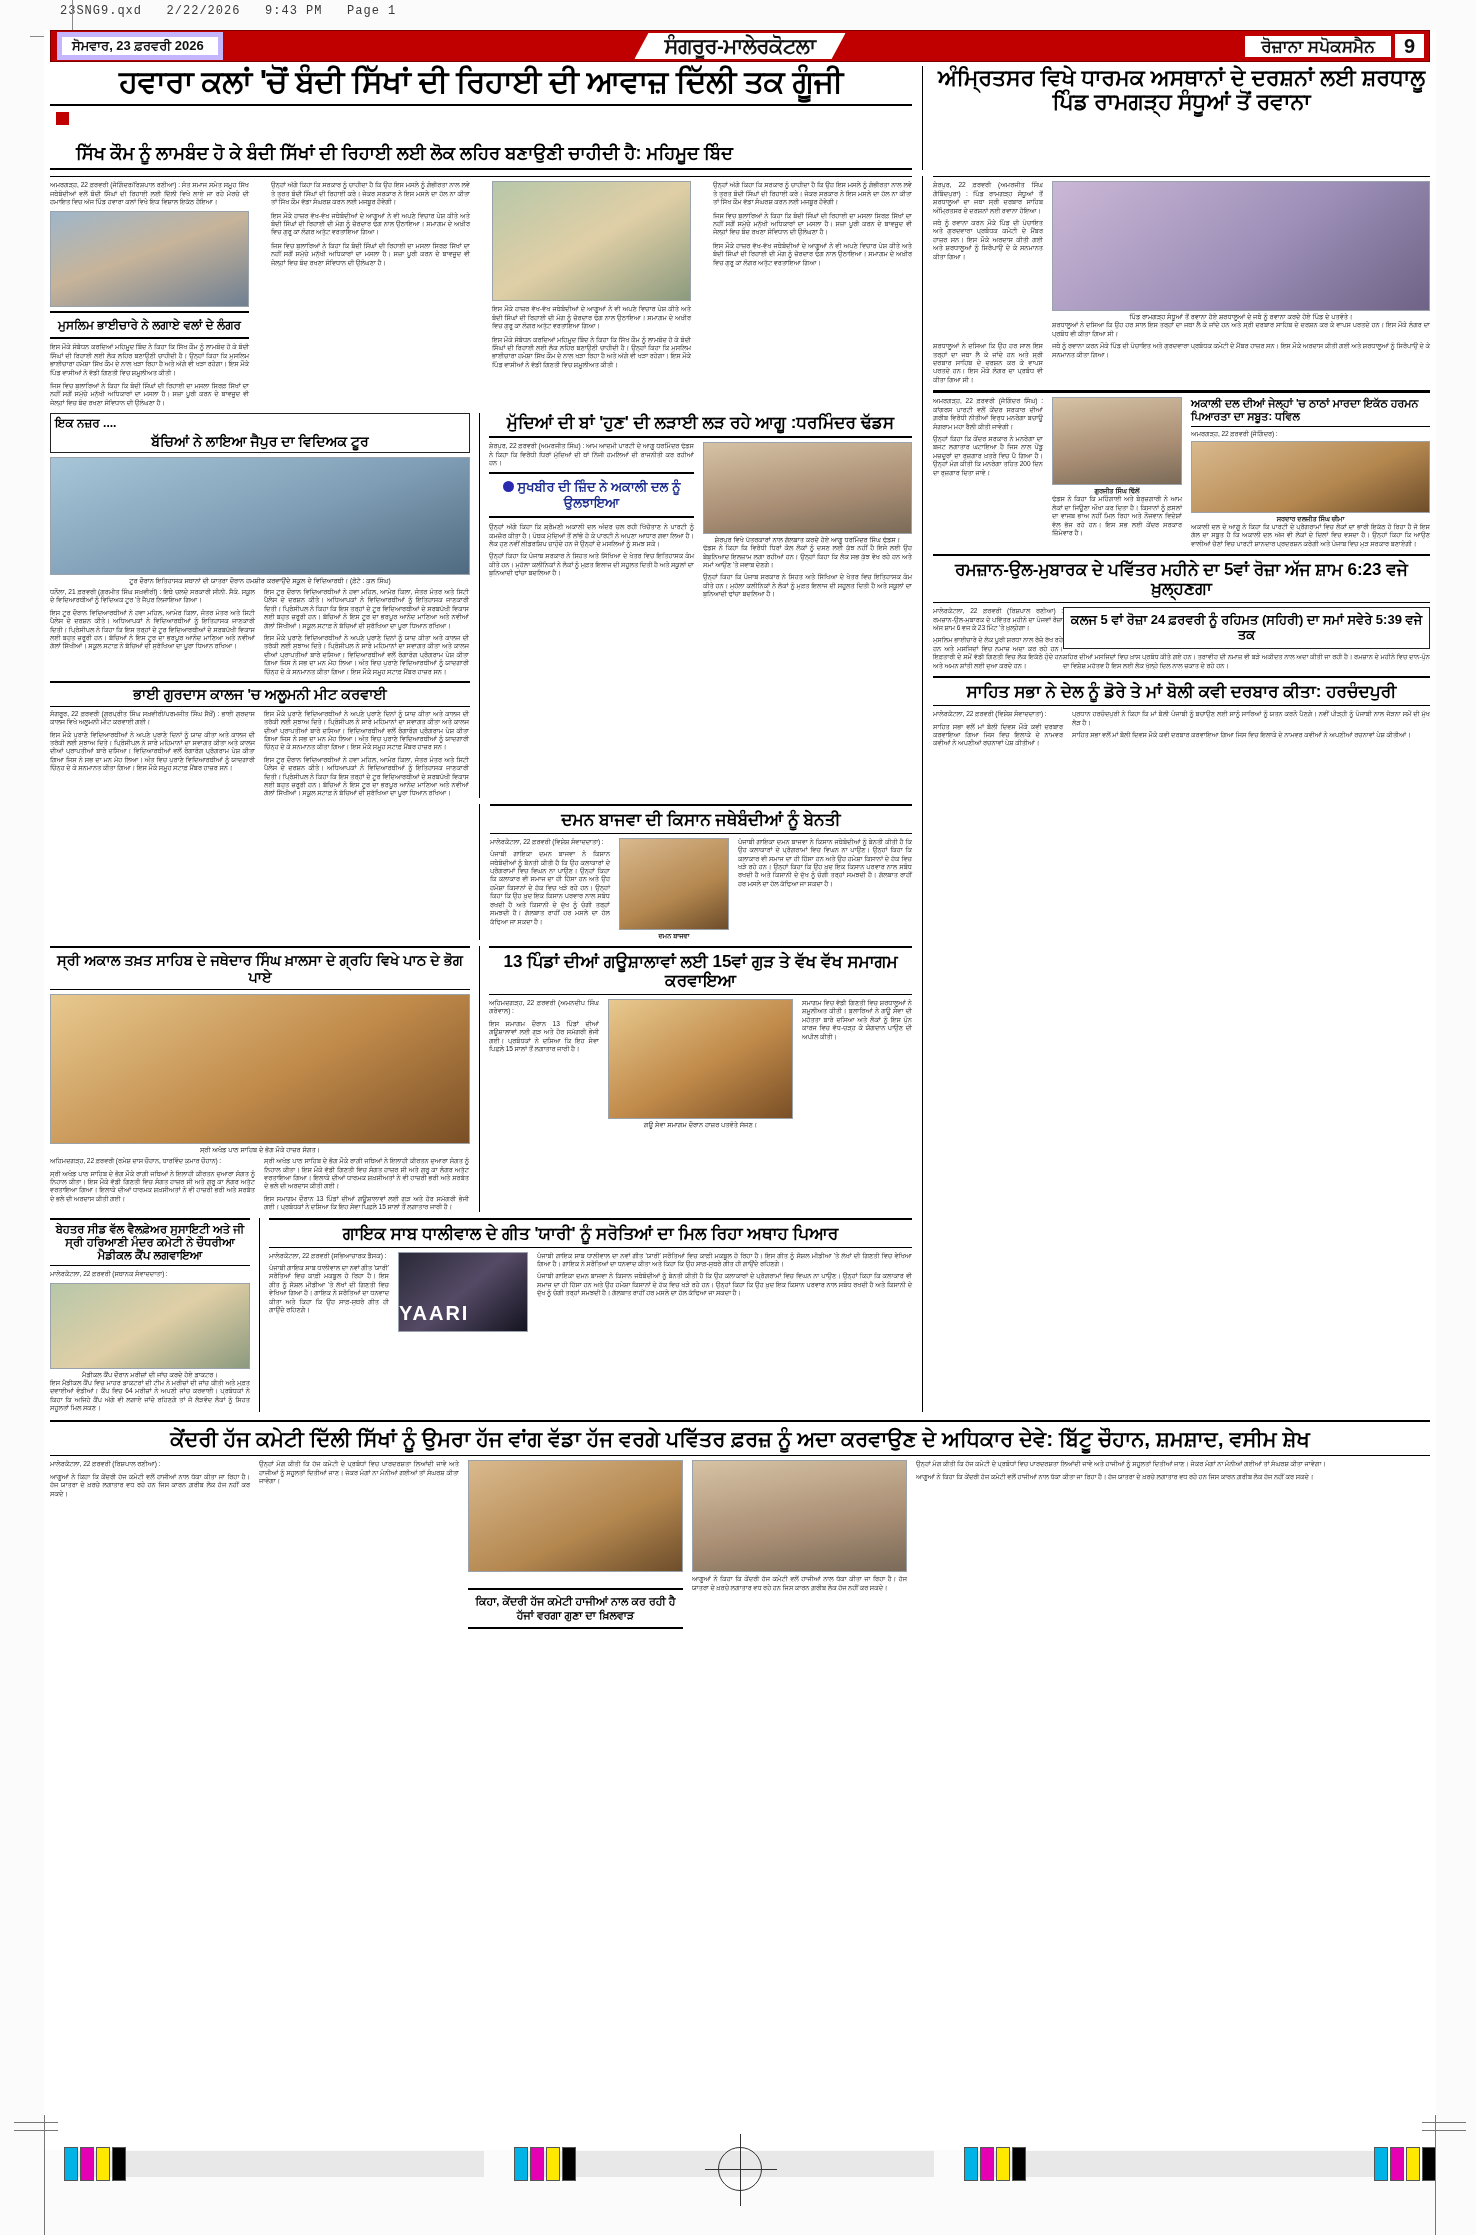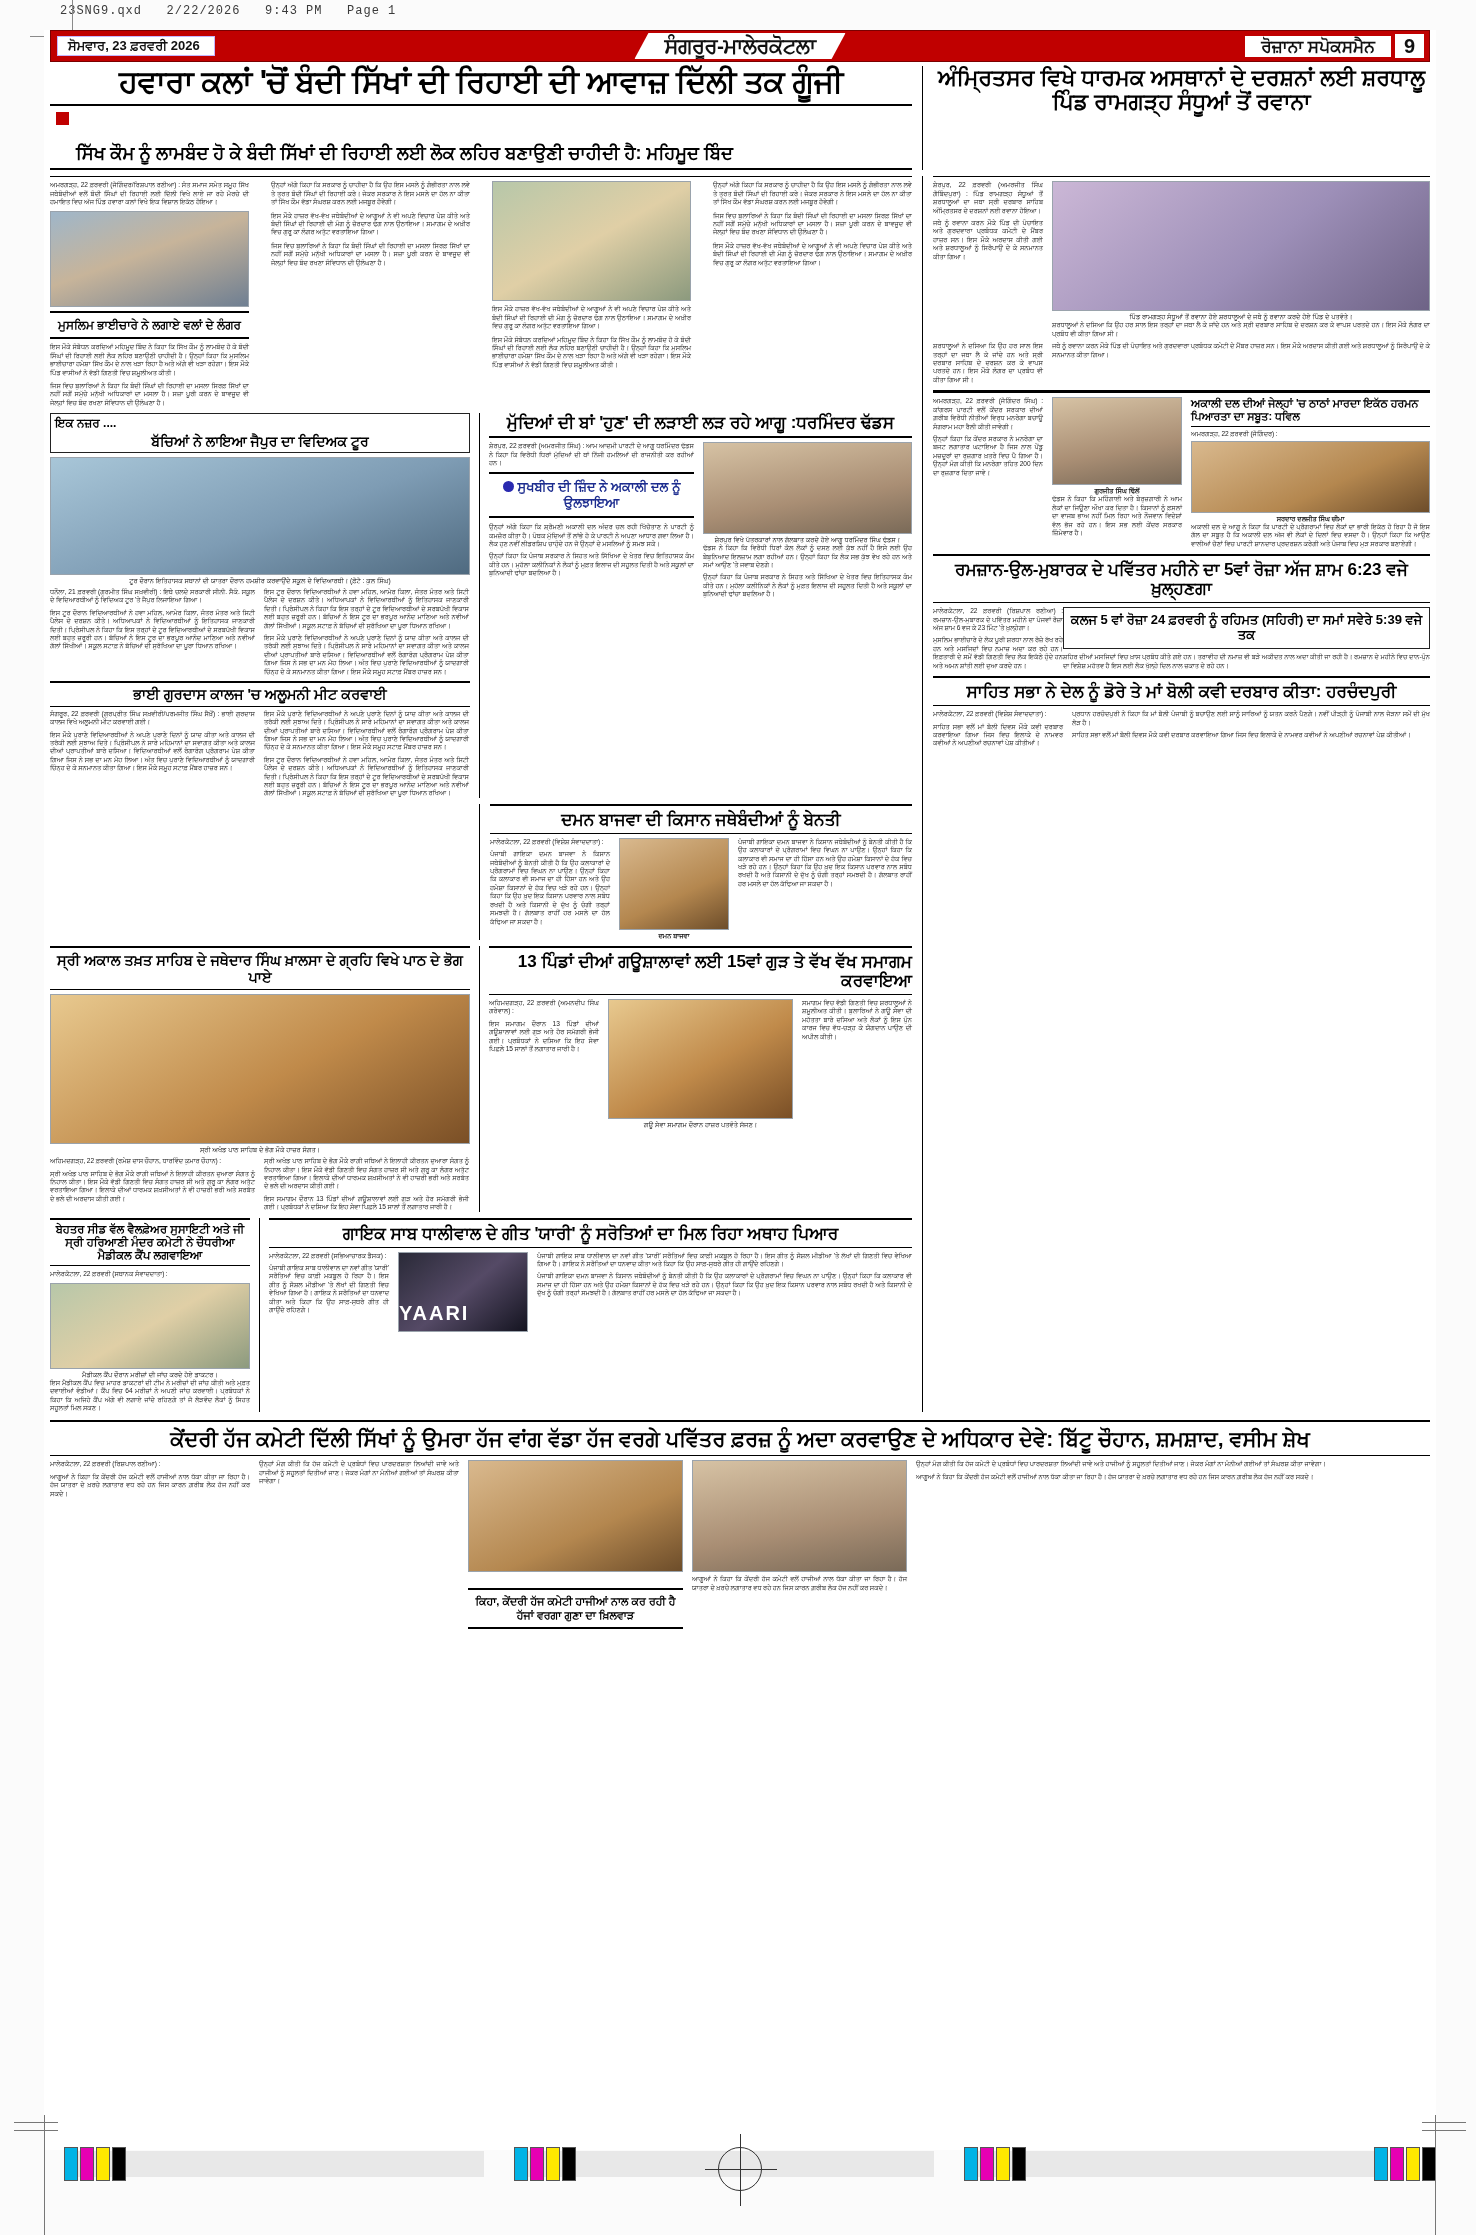--- a/index.html
+++ b/index.html
@@ -32,21 +32,21 @@
     background:#ffffff;
   }
 
   
   .masthead {
     position:relative; height:32px; margin:0 6px;
     background:#c00000; border:1px solid #7a0000;
     display:flex; align-items:center; justify-content:space-between;
   }
   .md-date {
-    background:#ffffff; border:1px solid #c4b5fd;
+    background:#ffffff; border:5px solid #c4b5fd;
     font-size:13px; font-weight:bold; color:#111;
     padding:2px 14px 3px 10px; margin-left:6px; line-height:1;
   }
   .md-center {
     position:absolute; left:50%; top:50%; transform:translate(-50%,-50%);
     background:#ffffff; color:#111; font-weight:bold; font-size:21px;
     padding:1px 30px; letter-spacing:-0.5px;
     clip-path:polygon(14px 0, 100% 0, calc(100% - 14px) 100%, 0 100%);
   }
   .md-center::before, .md-center::after { content:""; }
@@ -313,21 +313,21 @@
                 </div>
                 <div style="width:205px;">
                   <div class="col-text tiny">ਸ੍ਰੀ ਅਖੰਡ ਪਾਠ ਸਾਹਿਬ ਦੇ ਭੋਗ ਮੌਕੇ ਰਾਗੀ ਜਥਿਆਂ ਨੇ ਇਲਾਹੀ ਕੀਰਤਨ ਦੁਆਰਾ ਸੰਗਤ ਨੂੰ ਨਿਹਾਲ ਕੀਤਾ। ਇਸ ਮੌਕੇ ਵੱਡੀ ਗਿਣਤੀ ਵਿਚ ਸੰਗਤ ਹਾਜ਼ਰ ਸੀ ਅਤੇ ਗੁਰੂ ਕਾ ਲੰਗਰ ਅਤੁੱਟ ਵਰਤਾਇਆ ਗਿਆ। ਇਲਾਕੇ ਦੀਆਂ ਧਾਰਮਕ ਸ਼ਖ਼ਸੀਅਤਾਂ ਨੇ ਵੀ ਹਾਜ਼ਰੀ ਭਰੀ ਅਤੇ ਸਰਬੱਤ ਦੇ ਭਲੇ ਦੀ ਅਰਦਾਸ ਕੀਤੀ ਗਈ।</div>
                   <div class="col-text tiny" style="margin-top:4px;">ਇਸ ਸਮਾਗਮ ਦੌਰਾਨ 13 ਪਿੰਡਾਂ ਦੀਆਂ ਗਊਸ਼ਾਲਾਵਾਂ ਲਈ ਗੁੜ ਅਤੇ ਹੋਰ ਸਮੱਗਰੀ ਭੇਜੀ ਗਈ। ਪ੍ਰਬੰਧਕਾਂ ਨੇ ਦਸਿਆ ਕਿ ਇਹ ਸੇਵਾ ਪਿਛਲੇ 15 ਸਾਲਾਂ ਤੋਂ ਲਗਾਤਾਰ ਜਾਰੀ ਹੈ।</div>
                 </div>
               </div>
             </div>
 
             <div style="flex:1;border-left:1px solid #000;padding-left:9px;">
               <div class="rule-thick"></div>
-              <div class="hl-mid" style="padding:4px 0;text-align:right;">13 ਪਿੰਡਾਂ ਦੀਆਂ ਗਊਸ਼ਾਲਾਵਾਂ ਲਈ 15ਵਾਂ ਗੁੜ ਤੇ ਵੱਖ ਵੱਖ ਸਮਾਗਮ ਕਰਵਾਇਆ</div>
+              <div class="hl-mid" style="padding:4px 0;">13 ਪਿੰਡਾਂ ਦੀਆਂ ਗਊਸ਼ਾਲਾਵਾਂ ਲਈ 15ਵਾਂ ਗੁੜ ਤੇ ਵੱਖ ਵੱਖ ਸਮਾਗਮ ਕਰਵਾਇਆ</div>
               <div class="rule-thin"></div>
               <div class="flexrow" style="gap:9px;margin-top:4px;">
                 <div style="width:110px;">
                   <div class="col-text tiny">ਅਹਿਮਦਗੜ੍ਹ, 22 ਫ਼ਰਵਰੀ (ਅਮਨਦੀਪ ਸਿੰਘ ਗਰੇਵਾਲ) :</div>
                   <div class="col-text tiny" style="margin-top:4px;">ਇਸ ਸਮਾਗਮ ਦੌਰਾਨ 13 ਪਿੰਡਾਂ ਦੀਆਂ ਗਊਸ਼ਾਲਾਵਾਂ ਲਈ ਗੁੜ ਅਤੇ ਹੋਰ ਸਮੱਗਰੀ ਭੇਜੀ ਗਈ। ਪ੍ਰਬੰਧਕਾਂ ਨੇ ਦਸਿਆ ਕਿ ਇਹ ਸੇਵਾ ਪਿਛਲੇ 15 ਸਾਲਾਂ ਤੋਂ ਲਗਾਤਾਰ ਜਾਰੀ ਹੈ।</div>
                 </div>
                 <div style="flex:1;">
                   <div class="photo im5" style="height:120px;"></div>
                   <div class="photocap">ਗਊ ਸੇਵਾ ਸਮਾਗਮ ਦੌਰਾਨ ਹਾਜ਼ਰ ਪਤਵੰਤੇ ਸੱਜਣ।</div>
                 </div>

